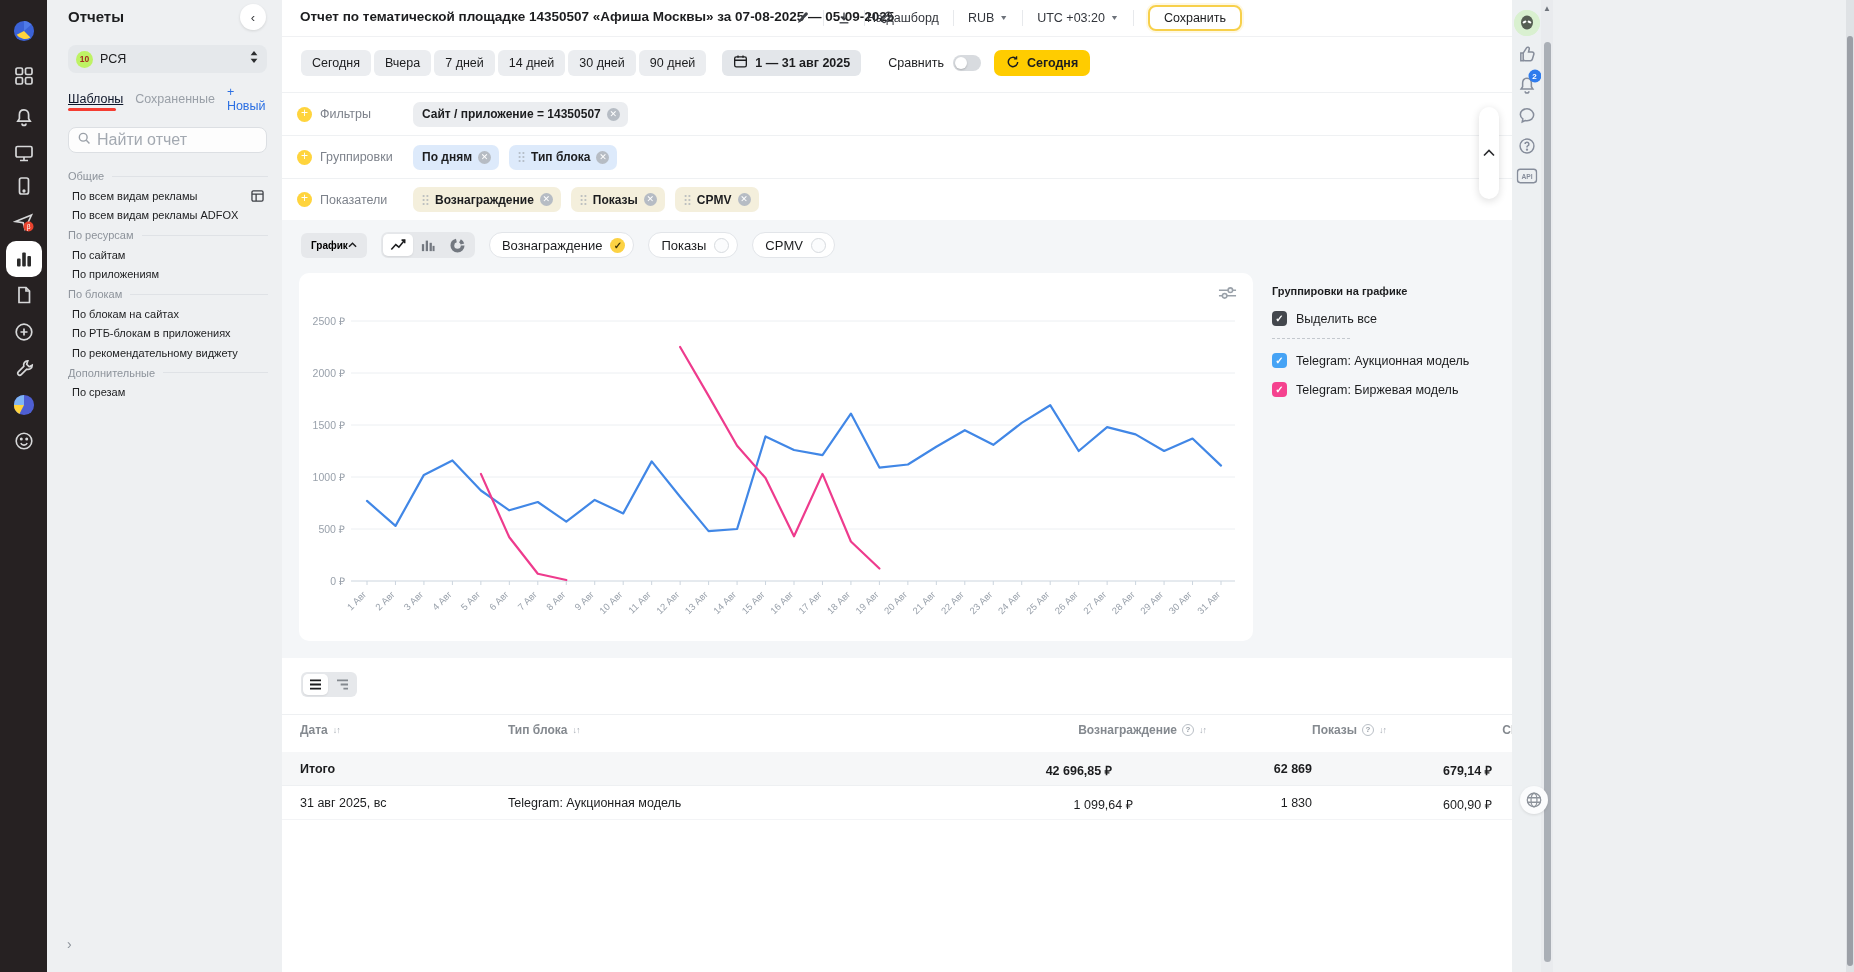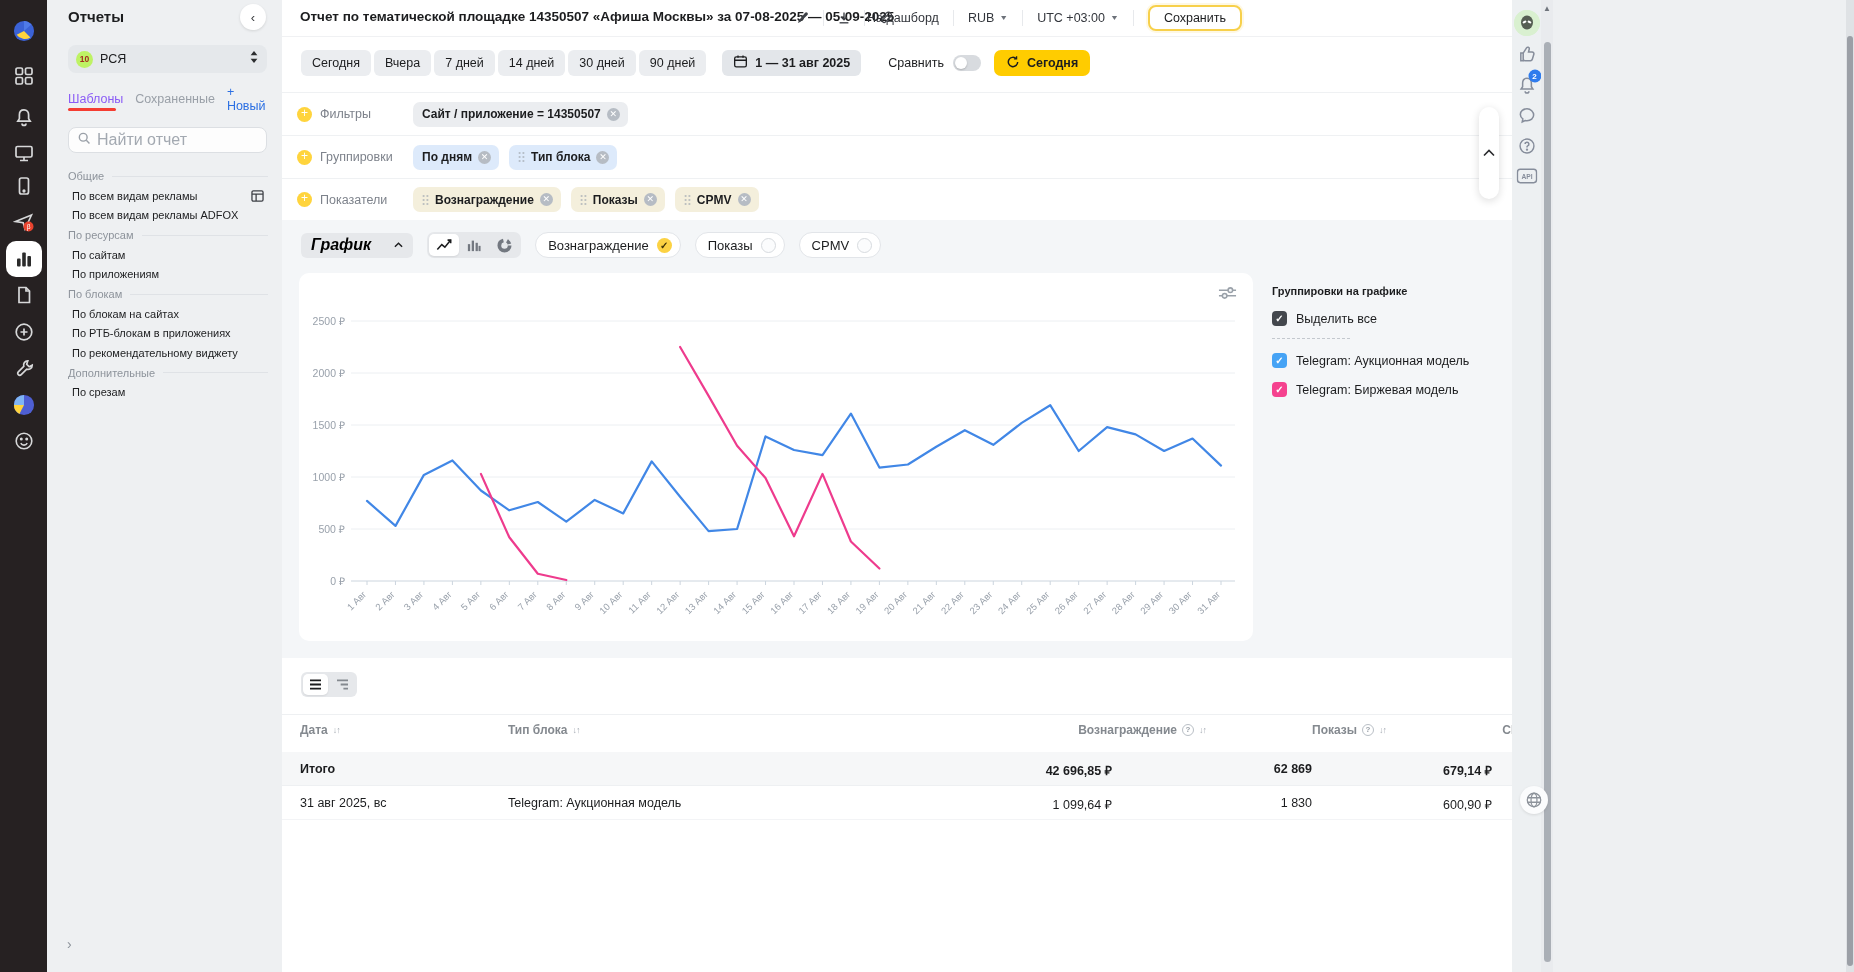--- a/index.html
+++ b/index.html
@@ -16,21 +16,21 @@
 
   
   #left-panel { left:47px; top:0; width:235px; height:972px; background:#eef0f2; }
   #panel-title { left:21px; top:8px; font-size:15px; font-weight:700; }
   #collapse-btn { left:193px; top:4px; width:26px; height:26px; background:#fff; border-radius:50%; box-shadow:0 1px 3px rgba(0,0,0,.12); display:flex; align-items:center; justify-content:center; font-size:13px; color:#3a3c3f; cursor:pointer; }
   #account-select { left:21px; top:45px; width:199px; height:28px; background:#e5e8eb; border-radius:8px; display:flex; align-items:center; padding:0 8px; gap:7px; cursor:pointer; }
   #account-badge { width:17px; height:17px; border-radius:50%; background:#bef264; color:#a32c20; font-size:8.5px; font-weight:700; display:flex; align-items:center; justify-content:center; }
   #account-name { font-size:12.5px; font-weight:400; flex:1; }
   #tabs-row { left:21px; top:90px; width:199px; height:18px; display:flex; gap:12px; align-items:center; }
   .panel-tab { font-size:12.5px; cursor:pointer; }
-  .panel-tab.active { color:#8b5cf6; }
+  .panel-tab.active { color:#0f172a;text-decoration:underline; }
   .panel-tab.inactive { color:#9aa0a8; }
   #new-link { margin-left:auto; font-size:12.5px; color:#2b6fe3; cursor:pointer; }
   #tab-underline { left:21px; top:108px; width:48px; height:3px; background:#f53d32; border-radius:2px; }
   #search-box { left:21px; top:127px; width:199px; height:26px; background:#fdfdfd; border:1px solid #dcdfe3; border-radius:8px; display:flex; align-items:center; padding:0 8px; gap:6px; }
   #search-input { border:none; outline:none; background:transparent; font-size:16px; color:#30323a; width:150px; font-family:"Liberation Sans",sans-serif; }
   #search-input::placeholder { color:#a3a9b1; }
   #nav-list { left:21px; top:166px; width:200px; }
   .nav-section { height:20px; display:flex; align-items:center; gap:8px; }
   .nav-section span { font-size:11px; color:#8d939b; white-space:nowrap; }
   .nav-section i { flex:1; height:1px; background:#dfe2e6; }
@@ -69,21 +69,21 @@
   .chip { height:25px; border-radius:7px; display:flex; align-items:center; padding:0 8px 0 9px; gap:6px; font-size:12px; font-weight:600; cursor:pointer; white-space:nowrap; }
   .chip.gray { background:#ebedf0; }
   .chip.blue { background:#ddeafb; }
   .chip.cream { background:#f4efdc; }
   .chip-x { width:13px; height:13px; border-radius:50%; background:#b6bcc4; color:#fff; font-size:9px; line-height:13px; text-align:center; font-weight:400; cursor:pointer; }
   .drag-dots { display:flex; }
 
   
   #band { position:absolute; left:0; top:220px; width:1230px; height:438px; background:#f4f6f8; }
   #controls-row { position:absolute; left:19px; top:12px; height:26px; display:flex; align-items:center; gap:14px; }
-  #graph-btn { height:25px; padding:0 10px; background:#e6e8eb; border:none; border-radius:6px; font-size:16px; font-weight:600; display:flex; align-items:center; gap:23px; cursor:pointer; font-family:"Liberation Sans",sans-serif;font-style:italic; }
+  #graph-btn { height:25px; padding:0 10px; background:#e6e8eb; border:none; border-radius:6px; font-size:10px; font-weight:600; display:flex; align-items:center; gap:0; cursor:pointer; font-family:"Liberation Sans",sans-serif; }
   #chart-type-seg { height:26px; background:#e6e8eb; border-radius:7px; display:flex; align-items:center; padding:2px; }
   .seg-cell { width:30px; height:22px; border-radius:5px; display:flex; align-items:center; justify-content:center; cursor:pointer; }
   .seg-cell.sel { background:#fff; box-shadow:0 1px 2px rgba(0,0,0,.08); }
   .metric-pill { height:26px; background:#fff; border:1px solid #e2e5e9; border-radius:14px; display:flex; align-items:center; padding:0 8px 0 12px; gap:8px; font-size:13px; cursor:pointer; white-space:nowrap; }
   .pill-cb { width:15px; height:15px; border-radius:50%; }
   .pill-cb.on { background:#fcd243; color:#3c3107; font-size:10px; font-weight:700; text-align:center; line-height:15px; }
   .pill-cb.off { background:#fbfcfd; border:1.5px solid #d7dbdf; }
   #chart-card { position:absolute; left:17px; top:53px; width:954px; height:368px; background:#fff; border-radius:10px; }
   #tune-icon { position:absolute; right:16px; top:13px; cursor:pointer; }
 
@@ -312,21 +312,21 @@
       </div>
       <div id="header-right">
         <span id="dashboard-link">На дашборд</span>
         <span class="vdiv"></span>
         <span class="hdrop">
             <span>RUB</span>
             <span class="chev">▼</span>
           </span>
         <span class="vdiv"></span>
         <span class="hdrop">
-            <span>UTC +03:00</span>
+            <span>UTC +03:20</span>
             <span class="chev">▼</span>
           </span>
         <span class="vdiv"></span>
         <button id="save-btn">Сохранить</button>
       </div>
     </div>
 
     <div id="toolbar">
       <span id="ranges" style="display:flex;gap:3px">
           <button class="range-btn">Сегодня</button>
@@ -641,21 +641,21 @@
         </div>
       <div id="row-total">
           <span class="cell bold" style="left: 18px;">Итого</span>
           <span class="cell bold r" style="right: 400px;">42 696,85 ₽</span>
           <span class="cell bold r" style="right: 200px;">62 869</span>
           <span class="cell bold r" style="right: 20px;">679,14 ₽</span>
         </div>
       <div id="row-data">
           <span class="cell" style="left: 18px;">31 авг 2025, вс</span>
           <span class="cell" style="left: 226px;">Telegram: Аукционная модель</span>
-          <span class="cell r" style="right: 400px;">1 099,64 ₽</span>
+          <span class="cell r" style="right: 379px;">1 099,64 ₽</span>
           <span class="cell r" style="right: 200px;">1 830</span>
           <span class="cell r" style="right: 20px;">600,90 ₽</span>
         </div>
     </div>
   </div>
 
   <div id="right-rail" class="abs">
     <span class="rr-ic" style="top:23px">
         <span id="avatar"><svg width="26" height="26" viewBox="0 0 26 26">
             <circle cx="13" cy="13" r="13" fill="#d9f0d0"></circle>

